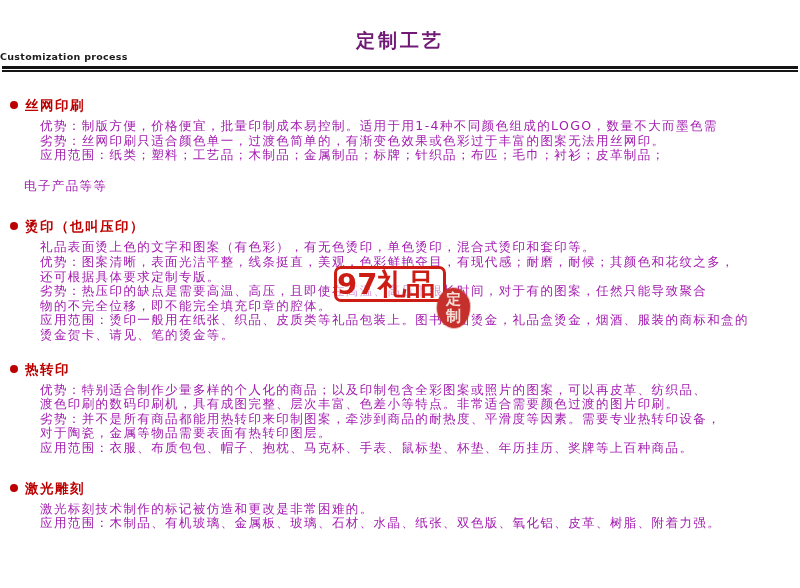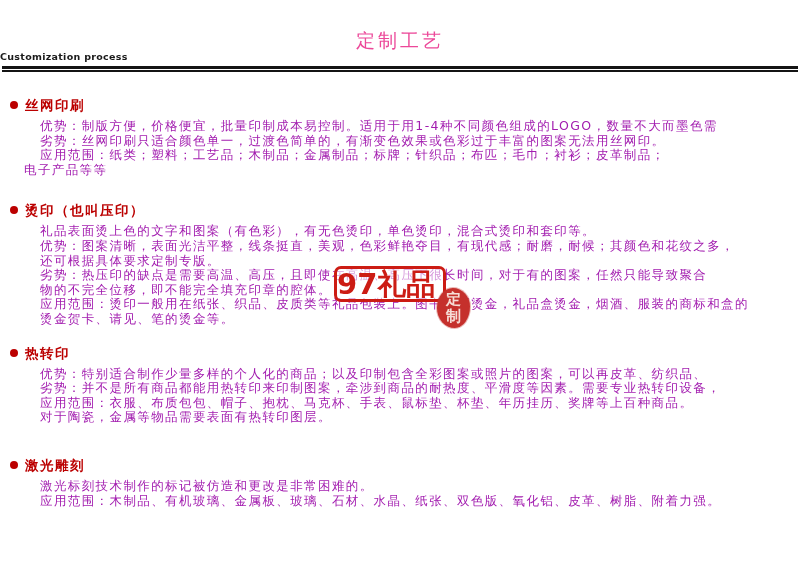--- a/index.html
+++ b/index.html
@@ -9,22 +9,22 @@
     font-family:"DejaVu Sans","Liberation Sans",sans-serif;
     position:relative;
     overflow:hidden;
   }
   .page{position:relative;width:800px;height:588px;}
   
   .header{padding-top:30px;}
   .title{
     text-align:center;
     font-size:19px;
-    font-weight:normal;
-    color:#ec4899;
+    font-weight:bold;
+    color:#701a75;
     letter-spacing:3px;
     line-height:20px;
   }
   .subtitle{
     text-align:left;
     font-size:9.5px;
     font-weight:bold;
     color:#1a1a1a;
     padding-right:8px;
     margin-top:1px;
@@ -58,21 +58,21 @@
     line-height:14px;
   }
   .sec-body{
     padding-left:40px;
     color:#a21caf;
     font-size:12.5px;
     line-height:14.6px;
     letter-spacing:1.4px;
   }
   .line{white-space:nowrap;}
-  .line.outdent{margin-left:-16px;}
+  .line.outdent{margin-left:-16px;margin-top:16px;}
   
   .wm-box{
     position:absolute;
     left:334px;top:266px;
     width:106px;height:30px;
     border:3px solid #cc1c14;
     border-radius:7px;
     background:rgba(255,255,255,0.55);
     color:#cc1c14;
     font-size:29px;
@@ -140,27 +140,28 @@
     </div>
   </div>
 
   <div class="section" style="margin-top:19px;">
     <div class="sec-head">
       <span class="bullet"></span>
       <span class="sec-title">热转印</span>
     </div>
     <div class="sec-body">
       <div class="line">优势：特别适合制作少量多样的个人化的商品；以及印制包含全彩图案或照片的图案，可以再皮革、纺织品、</div>
+      <div class="line">渡色印刷的数码印刷机，具有成图完整、层次丰富、色差小等特点。非常适合需要颜色过渡的图片印刷。</div>
       <div class="line">劣势：并不是所有商品都能用热转印来印制图案，牵涉到商品的耐热度、平滑度等因素。需要专业热转印设备，</div>
+      <div class="line">对于陶瓷，金属等物品需要表面有热转印图层。</div>
       <div class="line">应用范围：衣服、布质包包、帽子、抱枕、马克杯、手表、鼠标垫、杯垫、年历挂历、奖牌等上百种商品。</div>
-      <div class="line">对于陶瓷，金属等物品需要表面有热转印图层。</div>
     </div>
   </div>
 
-  <div class="section" style="margin-top:33px;">
+  <div class="section" style="margin-top:25px;">
     <div class="sec-head">
       <span class="bullet"></span>
       <span class="sec-title">激光雕刻</span>
     </div>
     <div class="sec-body">
       <div class="line">激光标刻技术制作的标记被仿造和更改是非常困难的。</div>
       <div class="line">应用范围：木制品、有机玻璃、金属板、玻璃、石材、水晶、纸张、双色版、氧化铝、皮革、树脂、附着力强。</div>
     </div>
   </div>
 

